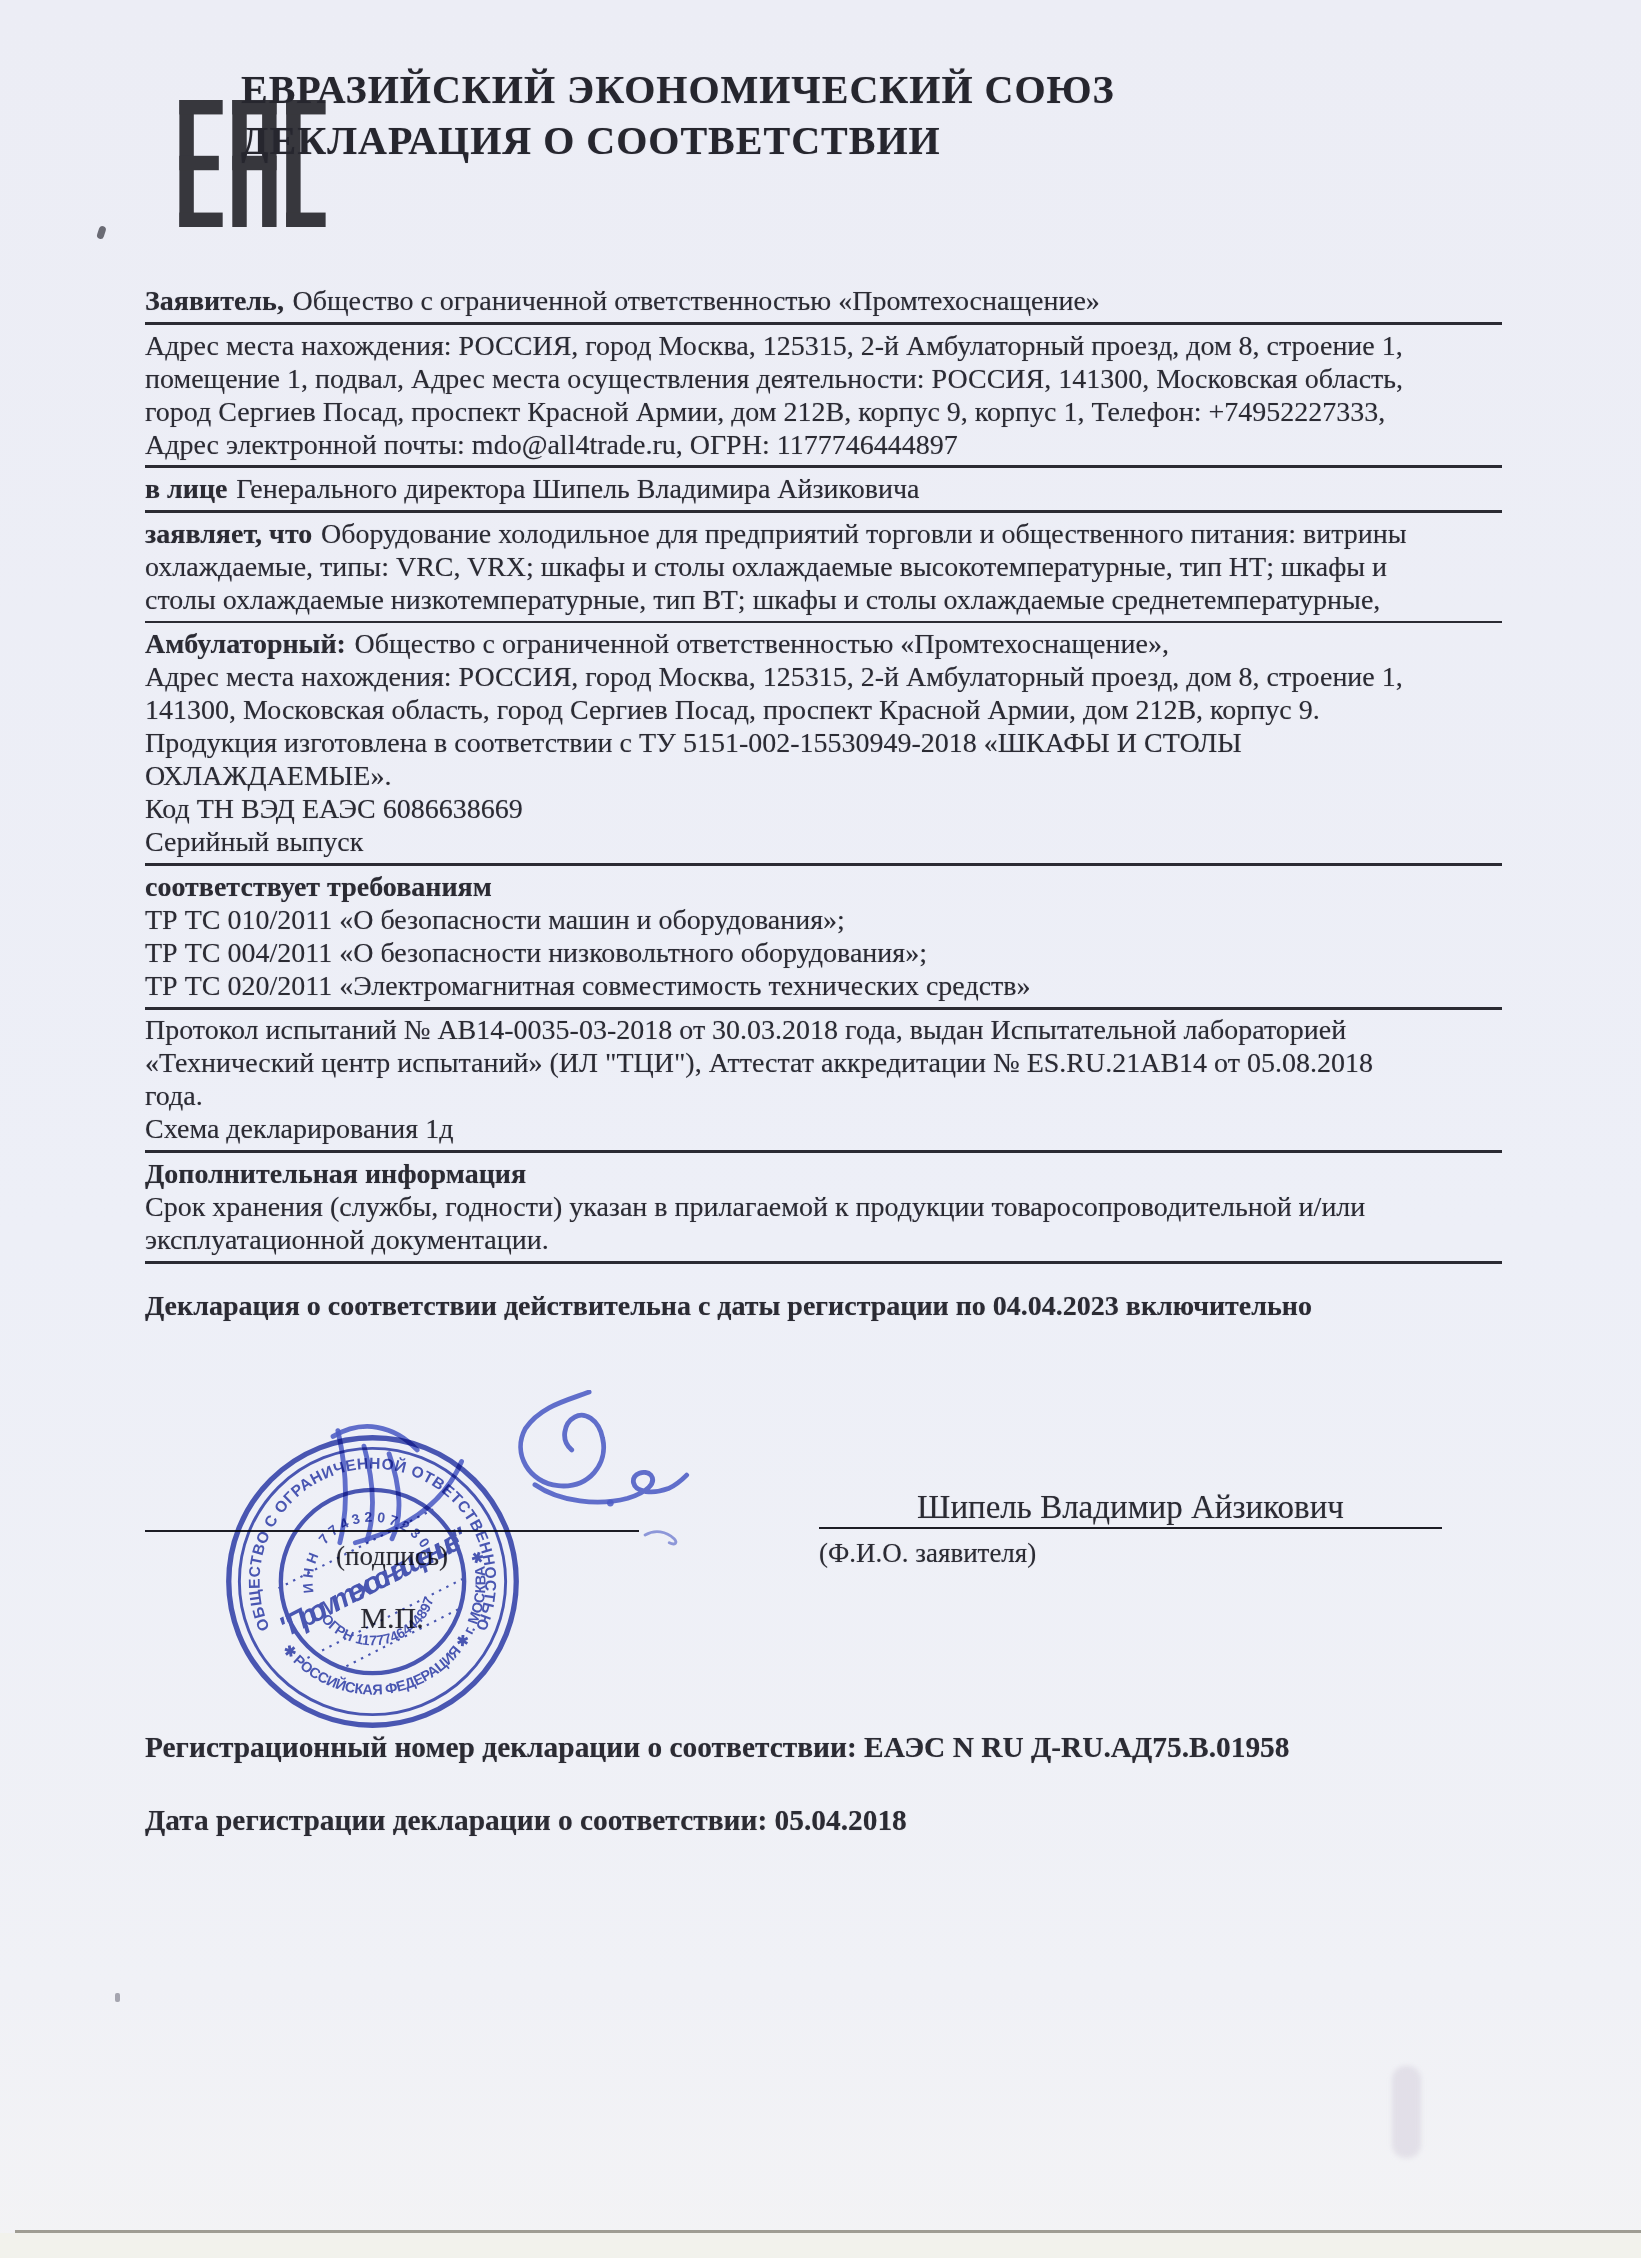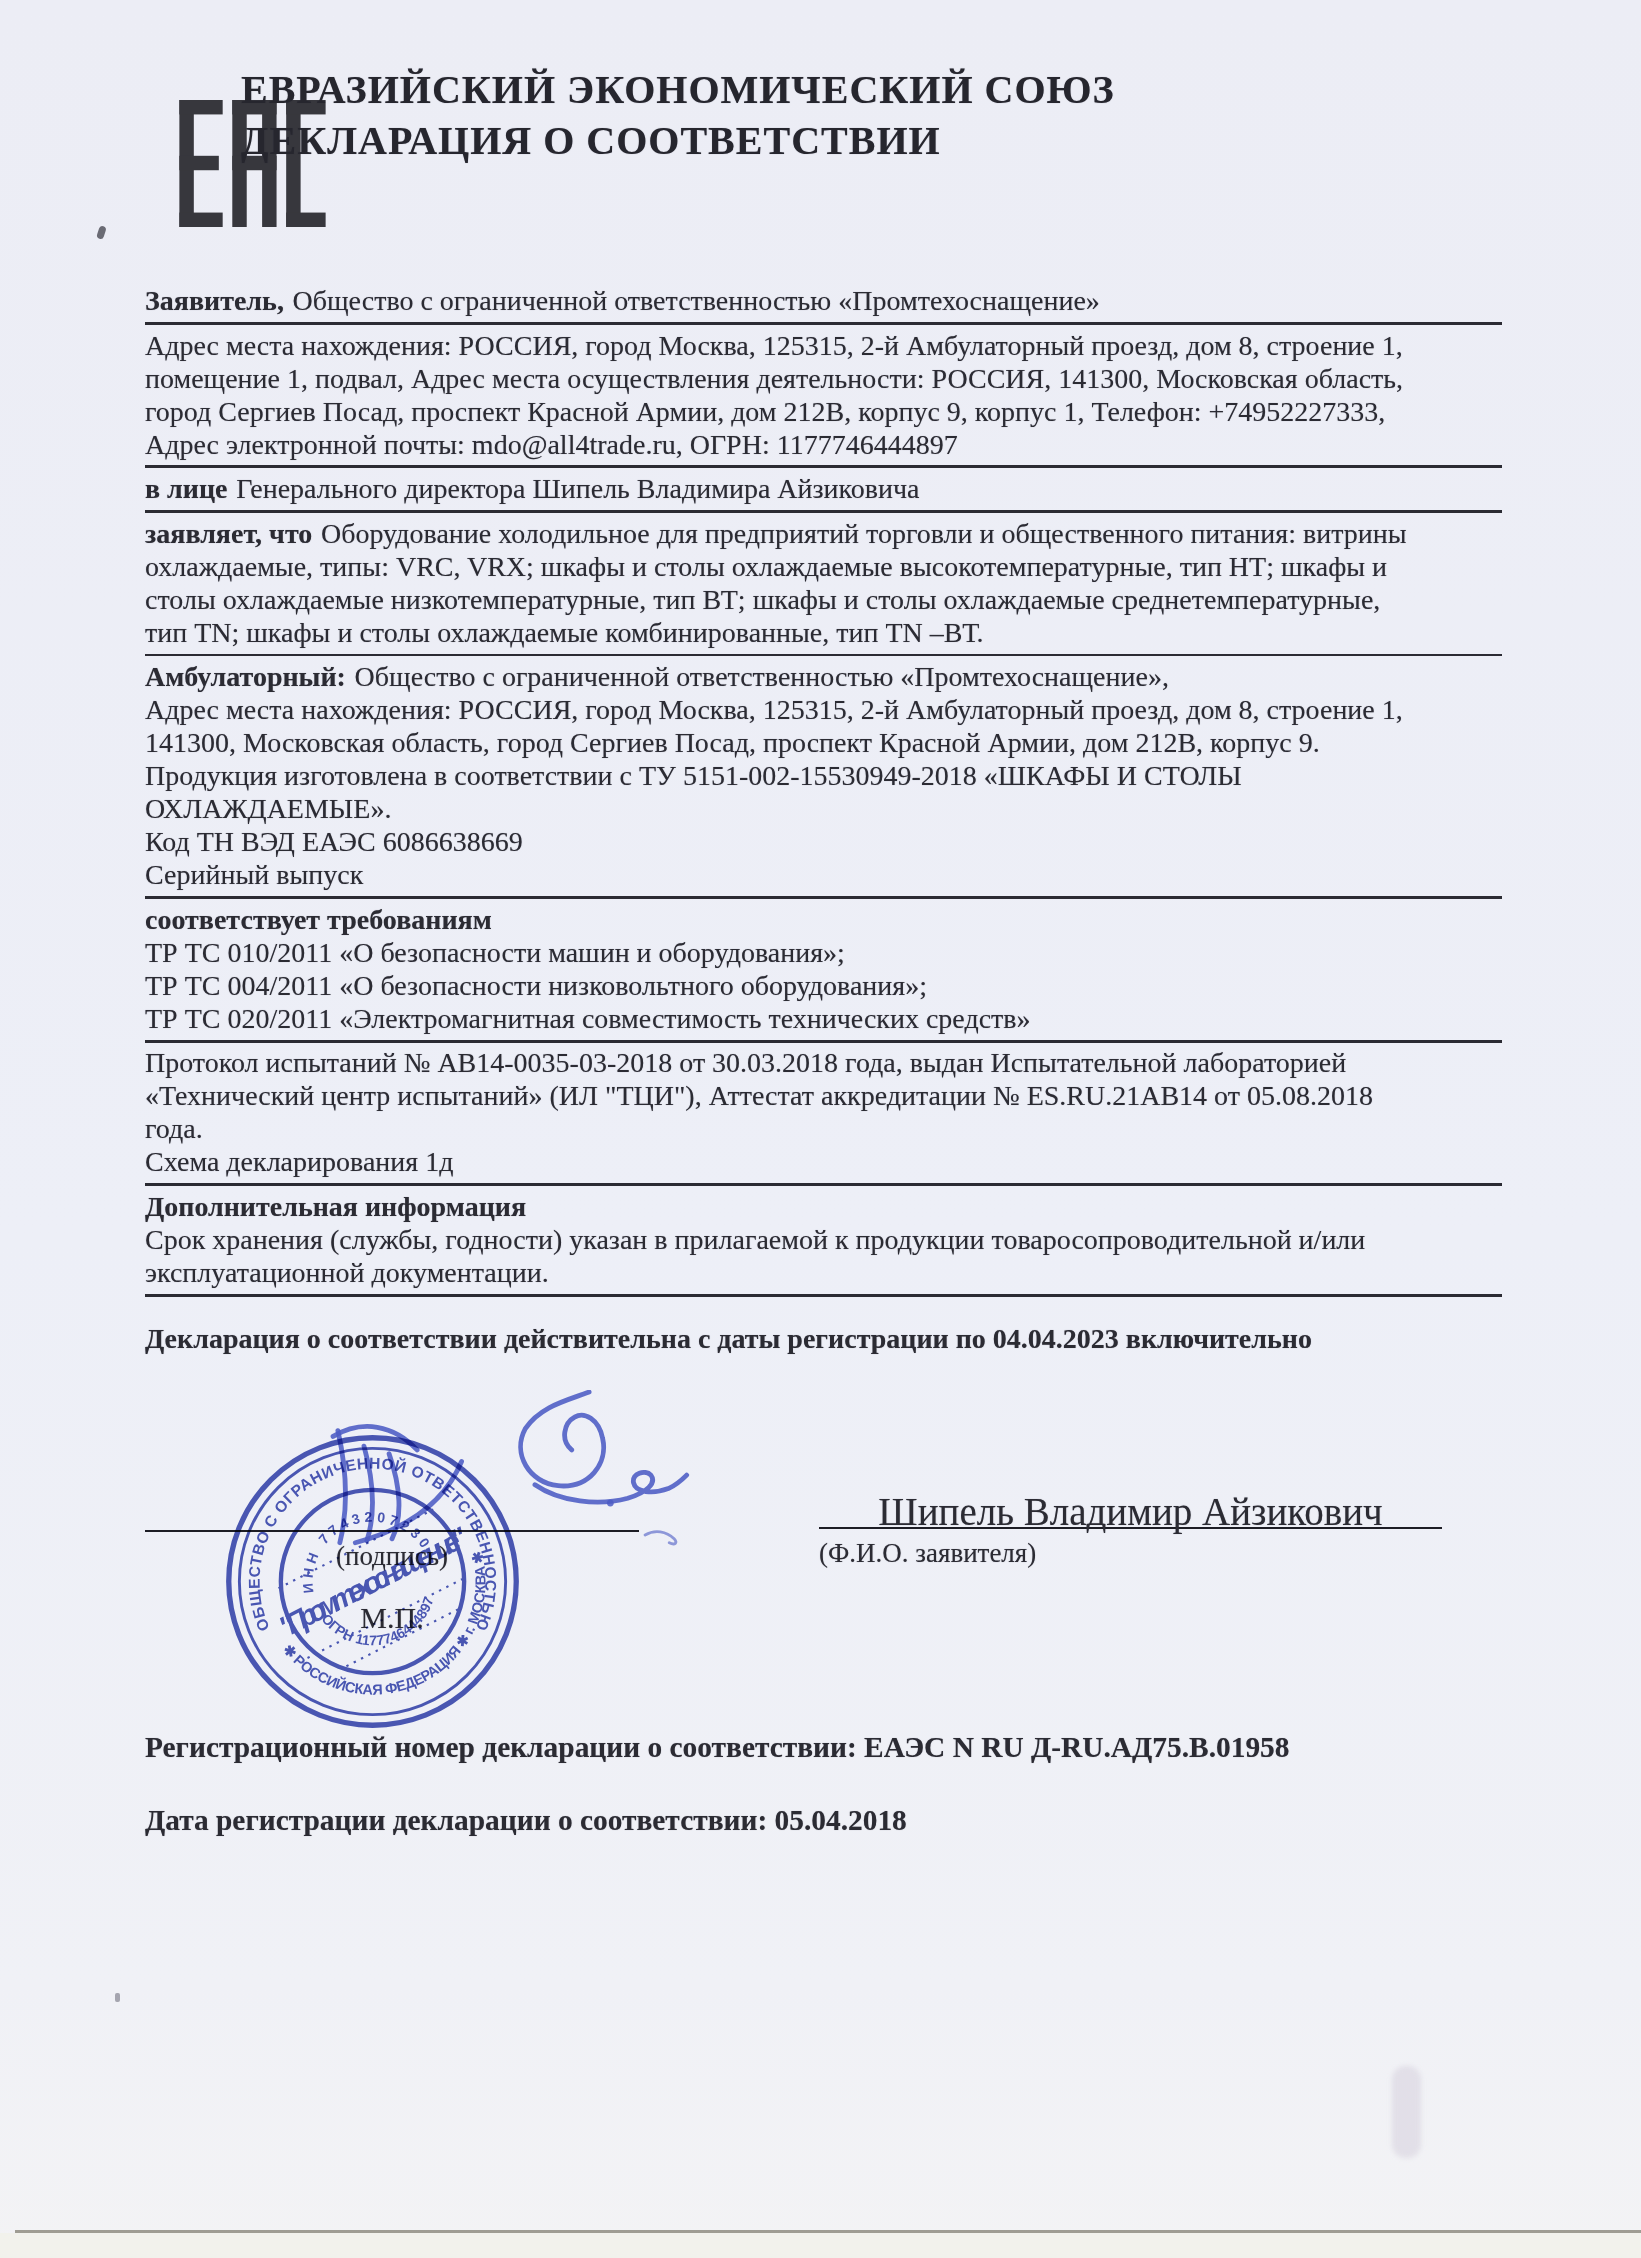--- a/index.html
+++ b/index.html
@@ -26,21 +26,21 @@
   }
   .line{ height:33px; }
   .lbl{ font-weight:bold; margin-right:8.7px; }
   .bold-line{ font-weight:bold; }
   .rule{ height:2.9px; background:#1a1a22; margin:4.8px 0 3.9px 0; opacity:.92; }
   .validity{ margin-top:25px; font-weight:bold; }
 
   
   .sig-line-left{ position:absolute; left:145px; top:1530px; width:494px; height:1.9px; background:#1d1d25; }
   .sig-line-right{ position:absolute; left:819px; top:1527px; width:623px; height:1.9px; background:#1d1d25; }
-  .applicant-name{ position:absolute; left:819px; top:1489px; width:623px; text-align:center; font-size:39px; }
+  .applicant-name{ position:absolute; left:819px; top:1489px; width:623px; text-align:center; font-size:33px; }
   .fio-caption{ position:absolute; left:819px; top:1538px; width:623px; text-align:left; font-size:27px; }
   .podpis-caption{ position:absolute; left:145px; top:1541px; width:494px; text-align:center; font-size:27px; }
   .mp-mark{ position:absolute; left:145px; top:1601px; width:494px; text-align:center; font-size:30px; }
 
   
   .stamp-svg{ position:absolute; left:222px; top:1431px; mix-blend-mode:multiply; opacity:.9; }
   .handwriting-svg{ position:absolute; left:135px; top:1390px; mix-blend-mode:multiply; }
   .stamp-ink{ fill:none; stroke:#3a49b0; }
   .stamp-txt{ fill:#3a49b0; font-family:"Liberation Sans", sans-serif; font-weight:bold; }
   .pen{ fill:none; stroke:#5262cc; stroke-width:5; stroke-linecap:round; stroke-linejoin:round; opacity:.88; }
@@ -95,21 +95,20 @@
     <div class="line">город Сергиев Посад, проспект Красной Армии, дом 212В, корпус 9, корпус 1, Телефон: +74952227333,</div>
     <div class="line">Адрес электронной почты: mdo@all4trade.ru, ОГРН: 1177746444897</div>
     <div class="rule"></div>
 
     <div class="line"><span class="lbl">в лице</span><span>Генерального директора Шипель Владимира Айзиковича</span></div>
     <div class="rule"></div>
 
     <div class="line"><span class="lbl">заявляет, что</span><span>Оборудование холодильное для предприятий торговли и общественного питания: витрины</span></div>
     <div class="line">охлаждаемые, типы: VRC, VRX; шкафы и столы охлаждаемые высокотемпературные, тип НТ; шкафы и</div>
     <div class="line">столы охлаждаемые низкотемпературные, тип ВТ; шкафы и столы охлаждаемые среднетемпературные,</div>
-    <div class="line">тип TN; шкафы и столы охлаждаемые комбинированные, тип TN –ВТ.</div>
     <div class="rule"></div>
 
     <div class="line"><span class="lbl">Амбулаторный:</span><span>Общество с ограниченной ответственностью «Промтехоснащение»,</span></div>
     <div class="line">Адрес места нахождения: РОССИЯ, город Москва, 125315, 2-й Амбулаторный проезд, дом 8, строение 1,</div>
     <div class="line">141300, Московская область, город Сергиев Посад, проспект Красной Армии, дом 212В, корпус 9.</div>
     <div class="line">Продукция изготовлена в соответствии с ТУ 5151-002-15530949-2018 «ШКАФЫ И СТОЛЫ</div>
     <div class="line">ОХЛАЖДАЕМЫЕ».</div>
     <div class="line">Код ТН ВЭД ЕАЭС 6086638669</div>
     <div class="line">Серийный выпуск</div>
     <div class="rule"></div>

